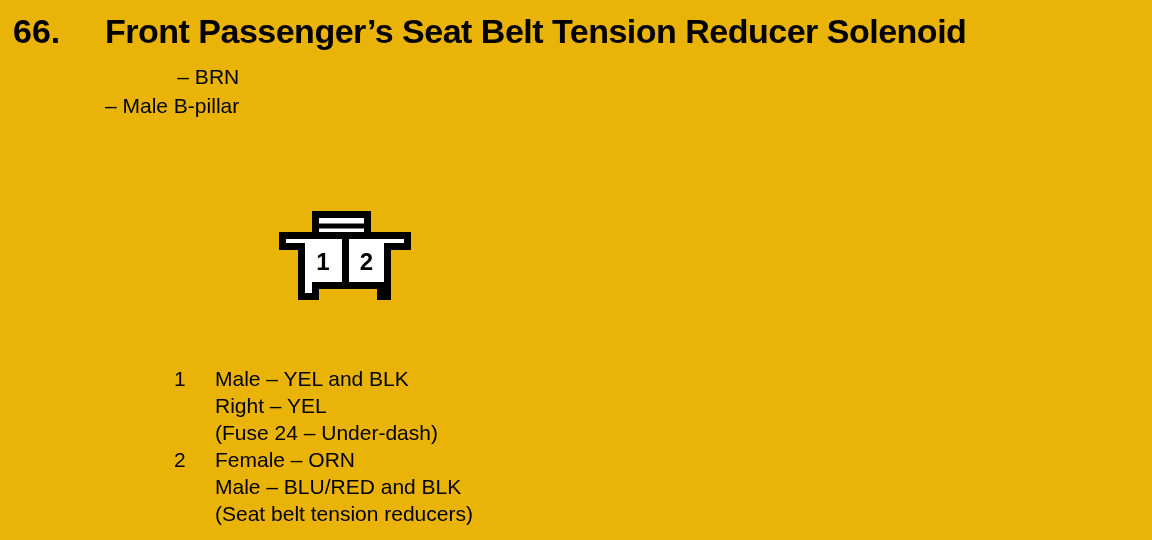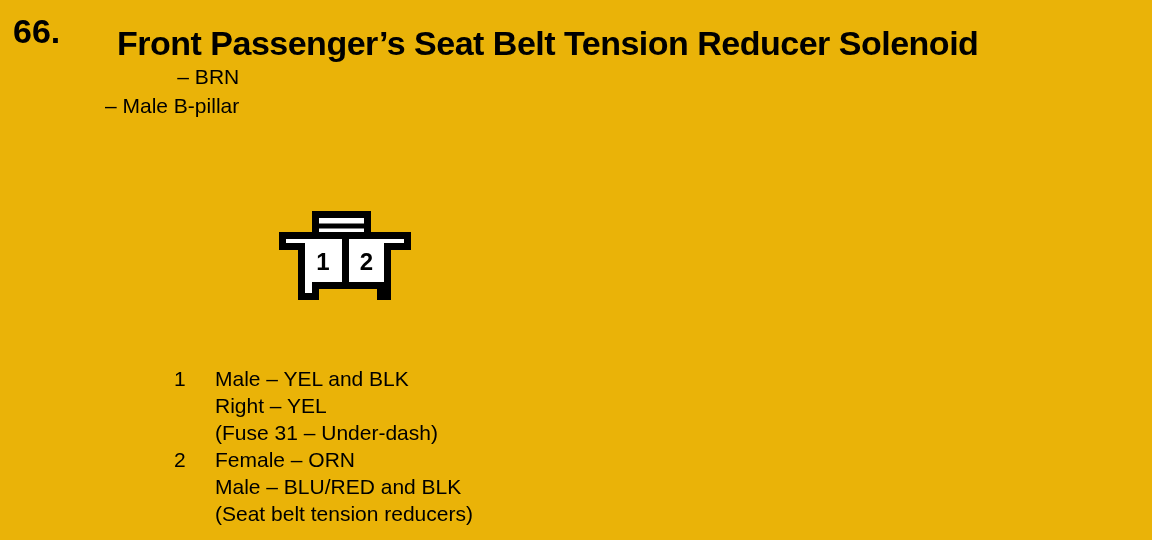--- a/index.html
+++ b/index.html
@@ -9,21 +9,21 @@
     background:#eab308;color:#000000;
     font-family:"Liberation Sans", sans-serif;
     overflow:hidden;
   }
   .hdr-index{
     position:absolute;left:13px;top:12px;
     font-size:34px;font-weight:bold;line-height:1.15;
     white-space:nowrap;
   }
   .hdr-title{
-    position:absolute;left:105px;top:12px;margin:12px;
+    position:absolute;left:105px;top:12px;margin:0;
     font-size:34px;font-weight:bold;line-height:1.15;
     letter-spacing:-0.5px;white-space:nowrap;
   }
   .details{
     position:absolute;left:105px;top:62px;
     font-size:21px;line-height:29px;
   }
   .detail-line{white-space:nowrap;text-align:right;}
   .connector-svg{
     position:absolute;left:276px;top:204px;
@@ -67,21 +67,21 @@
     <text x="90.5" y="66" text-anchor="middle" fill="#000000">2</text>
   </svg>
 
   <div class="pins">
 
     <div class="pin-row">
       <div class="pin-num">1</div>
       <div class="pin-lines">
         <div>Male – YEL and BLK</div>
         <div>Right – YEL</div>
-        <div>(Fuse 31 – Under-dash)</div>
+        <div>(Fuse 24 – Under-dash)</div>
       </div>
     </div>
 
     <div class="pin-row">
       <div class="pin-num">2</div>
       <div class="pin-lines">
         <div>Female – ORN</div>
         <div>Male – BLU/RED and BLK</div>
         <div>(Seat belt tension reducers)</div>
       </div>

